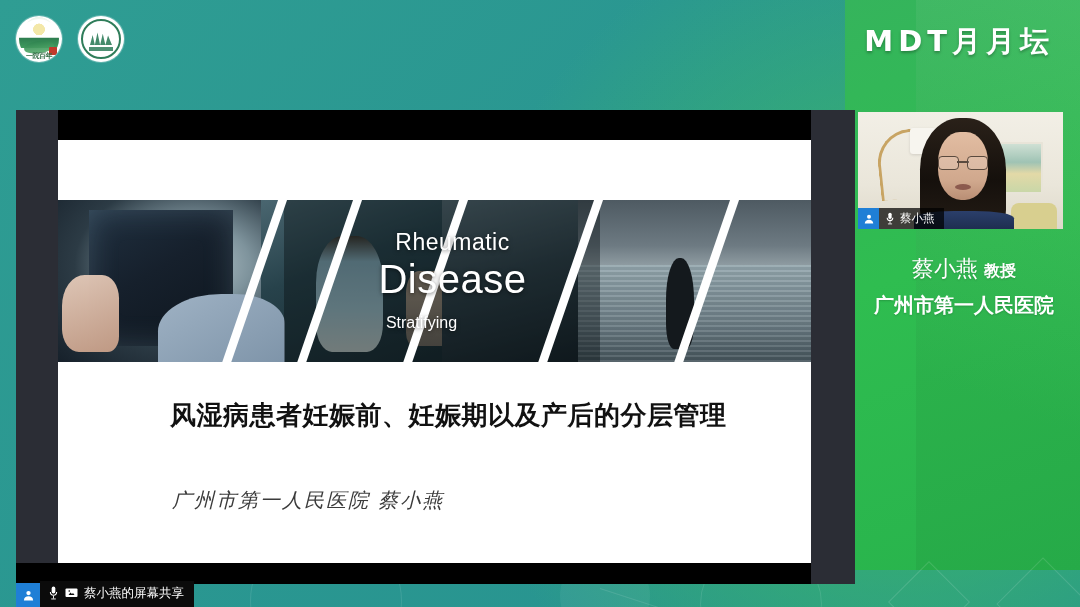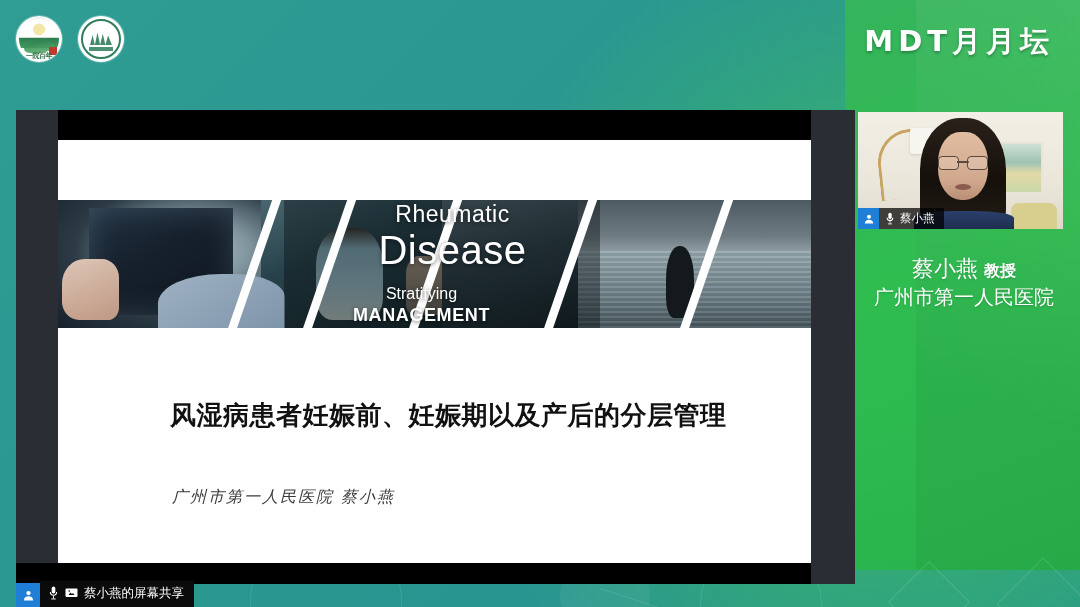--- a/index.html
+++ b/index.html
@@ -91,21 +91,21 @@
     background:#2b2d35;
   }
   .share-blackband{position:absolute;left:42px;top:0;right:44px;height:30px;background:#000;}
   .slide{
     position:absolute;left:42px;top:30px;width:753px;height:423px;background:#ffffff;overflow:hidden;
   }
   .share-blackbottom{position:absolute;left:0;top:453px;width:795px;height:21px;background:#000;}
 
   
   .banner{
-    position:absolute;left:0;top:60px;width:100%;height:128px;overflow:hidden;
+    position:absolute;left:0;top:60px;width:100%;height:162px;overflow:hidden;
     background:#404040;
   }
   .pane{position:absolute;top:0;height:100%;background-size:cover;background-position:center;}
   .p1{left:0;width:29%;
       background:
         radial-gradient(ellipse at 62% 40%, #b9c9cf 0%, #7e939c 30%, #2c3b45 62%, #16202a 100%),
         linear-gradient(120deg,#dfe5e6 0%,#9fb0b8 35%,#22303a 100%);
   }
   .p1:after{
     content:"";position:absolute;left:14%;top:6%;width:66%;height:84%;
@@ -176,21 +176,21 @@
   .bt-disease{font-size:40px;font-weight:400;letter-spacing:.5px;line-height:1.05;margin-top:2px;margin-left:36px;}
   .bt-strat{font-size:16px;font-weight:400;margin-top:14px;margin-left:-26px;}
   .bt-manage{font-size:18px;font-weight:700;letter-spacing:.6px;margin-top:2px;margin-left:-26px;}
 
   .slide-title{
     position:absolute;left:112px;top:258px;width:600px;
     color:#111;font-weight:700;font-size:26px;line-height:1.34;
     font-family:"DejaVu Sans","Liberation Sans",sans-serif;letter-spacing:.5px;
   }
   .slide-sub{
-    position:absolute;left:114px;top:347px;color:#3b3b3b;font-size:16px;letter-spacing:2px;
+    position:absolute;left:114px;top:347px;color:#3b3b3b;font-size:20px;letter-spacing:2px;
     font-family:"DejaVu Serif",serif;font-style:italic;
   }
 
   
   .share-label{
     position:absolute;left:16px;bottom:0;height:24px;display:flex;align-items:center;z-index:20;
   }
   .lbl-person{
     width:24px;height:24px;background:#1f7fd6;display:flex;align-items:center;justify-content:center;
   }
@@ -253,21 +253,21 @@
             padding:0 9px 0 6px;color:#fff;font-size:11.5px;font-family:"DejaVu Sans",sans-serif;}
 
   
   .speaker-caption{
     position:absolute;left:858px;top:255px;width:212px;text-align:center;color:#ffffff;
     font-family:"DejaVu Sans",sans-serif;line-height:1.28;
     text-shadow:0 1px 2px rgba(0,0,0,.18);
   }
   .sp-line1{font-size:22px;font-weight:400;}
   .sp-title{font-size:16px;font-weight:700;margin-left:6px;margin-top:12px;}
-  .sp-org{font-size:20px;font-weight:400;margin-top:2px;}
+  .sp-org{font-size:20px;font-weight:700;margin-top:10px;}
 
   
   svg{display:block;}
 </style>
 </head>
 <body>
 
 <div id="stage">
 
   <div class="bg-base"></div>
@@ -319,21 +319,20 @@
         <div class="slash s1"></div>
         <div class="slash s2"></div>
         <div class="slash s3"></div>
         <div class="slash s4"></div>
         <div class="slash s5"></div>
 
         <div class="banner-text">
           <div class="bt-rheumatic">Rheumatic</div>
           <div class="bt-disease">Disease</div>
           <div class="bt-strat">Stratifying</div>
-          <div class="bt-manage">MANAGEMENT</div>
         </div>
       </div>
 
       <div class="slide-title">风湿病患者妊娠前、妊娠期以及产后的分层管理</div>
       <div class="slide-sub">广州市第一人民医院  蔡小燕</div>
     </div>
   </div>
 
   <div class="share-label">
     <div class="lbl-person">

